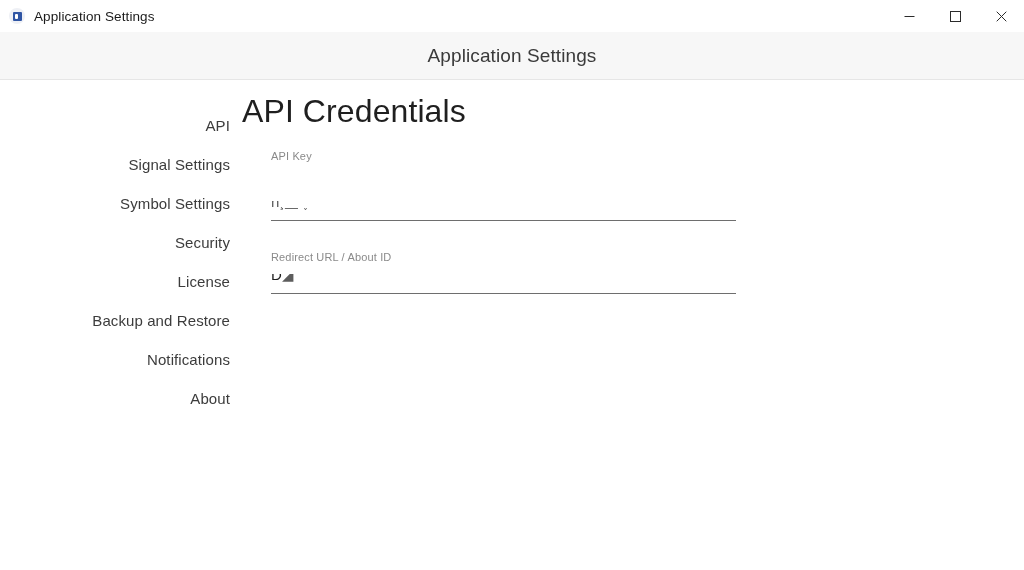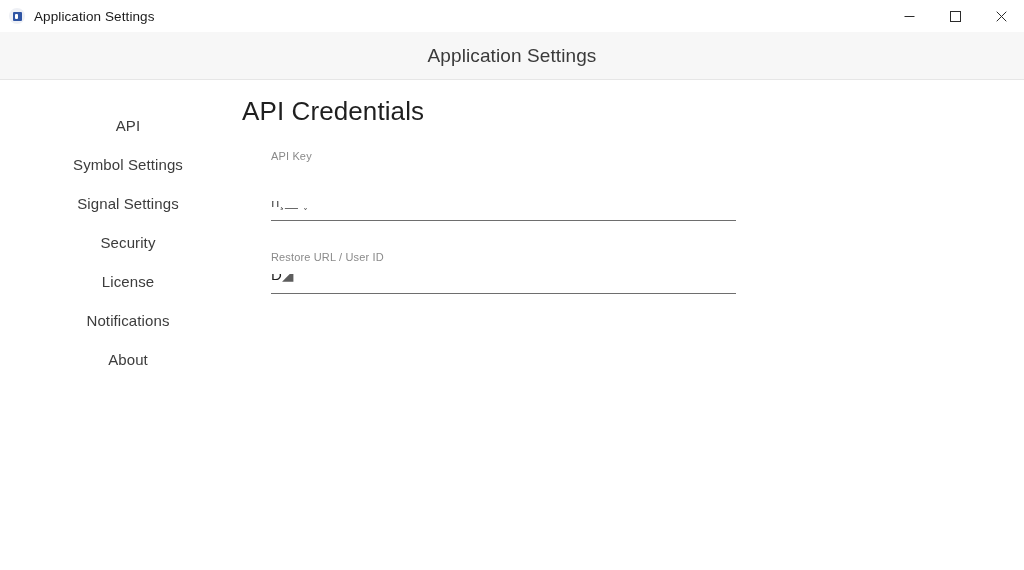--- a/index.html
+++ b/index.html
@@ -126,34 +126,34 @@
     display: block;
     font-size: 15px;
     color: #3c3c3c;
     padding: 0 0 0 26px;
     height: 39px;
     line-height: 22px;
     white-space: nowrap;
     letter-spacing: 0.1px;
     background: transparent;
     border: none;
-    text-align: center;
+    text-align: right;
     width: 100%;
     box-sizing: border-box;
     font-family: "Liberation Sans", sans-serif;
   }
 
   
   .main-panel {
     position: absolute;
     top: 0; left: 242px;
     width: 782px;
   }
   .page-title {
-    font-size: 26px;
+    font-size: 32px;
     font-weight: 400;
     color: #1f1f1f;
     margin: 13px 0 0 0;
     letter-spacing: 0.1px;
     line-height: 34px;
   }
 
   .form-area {
     margin-top: 21px;
     margin-left: 29px;
@@ -223,45 +223,46 @@
 </div>
 
 <div class="header-band">
   <span class="header-band-title">Application Settings</span>
 </div>
 
 <div class="content-area">
 
   <nav class="sidebar">
     <button class="nav-item">API</button>
+    <button class="nav-item">Signal Settings</button>
     <button class="nav-item">Symbol Settings</button>
-    <button class="nav-item">Signal Settings</button>
     <button class="nav-item">Security</button>
     <button class="nav-item">License</button>
+    <button class="nav-item">Backup and Restore</button>
     <button class="nav-item">Notifications</button>
     <button class="nav-item">About</button>
   </nav>
 
   <main class="main-panel">
     <h1 class="page-title">API Credentials</h1>
 
     <div class="form-area">
 
       <div class="field-group">
         <div class="field-label">API Key</div>
       </div>
 
       <div class="field-group">
         <div class="field-inputline">
           <span class="field-value"><span></span><span class="masked">n¸ ͟   ˙   ˯</span></span>
         </div>
       </div>
 
       <div class="field-group">
-        <div class="field-label">Restore URL / User ID</div>
+        <div class="field-label">Redirect URL / About ID</div>
         <div class="field-inputline">
           <span class="field-value"><span>D</span><span class="masked">◢</span></span>
         </div>
       </div>
 
     </div>
   </main>
 </div>
 
 </body></html>

